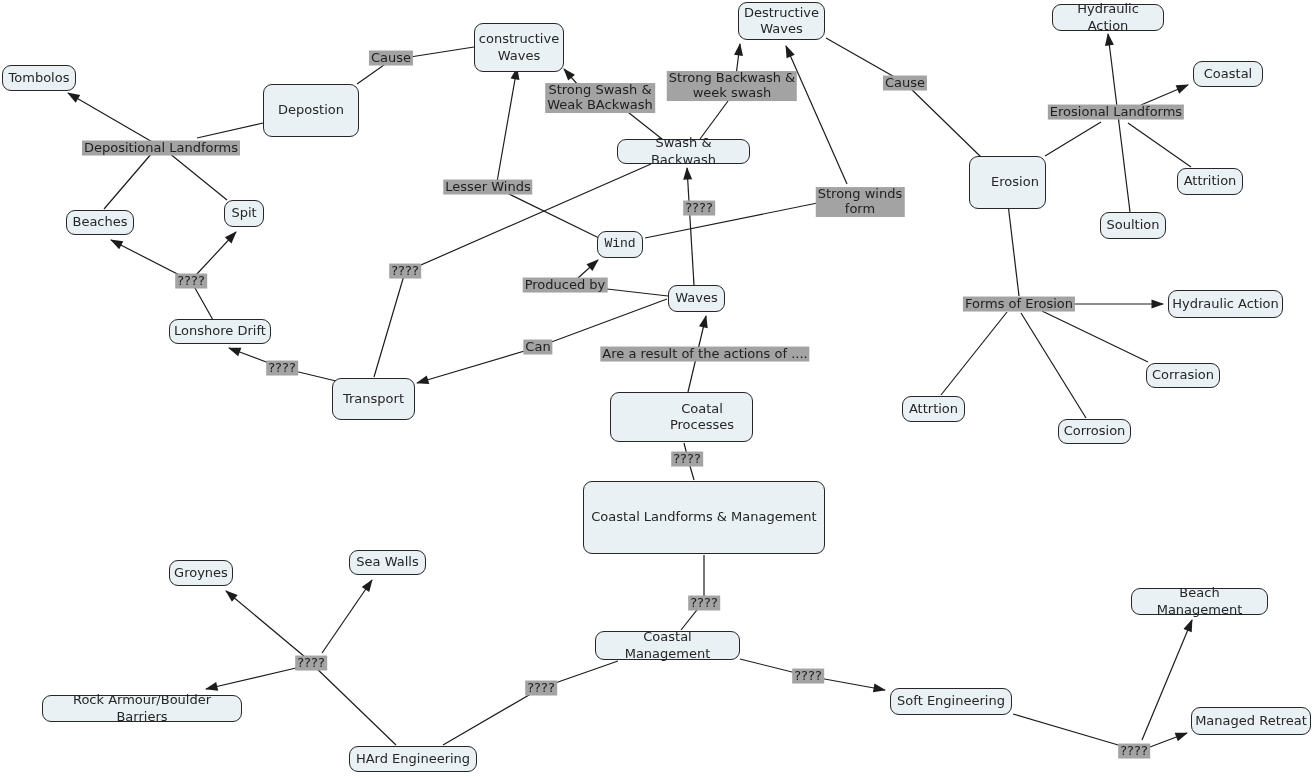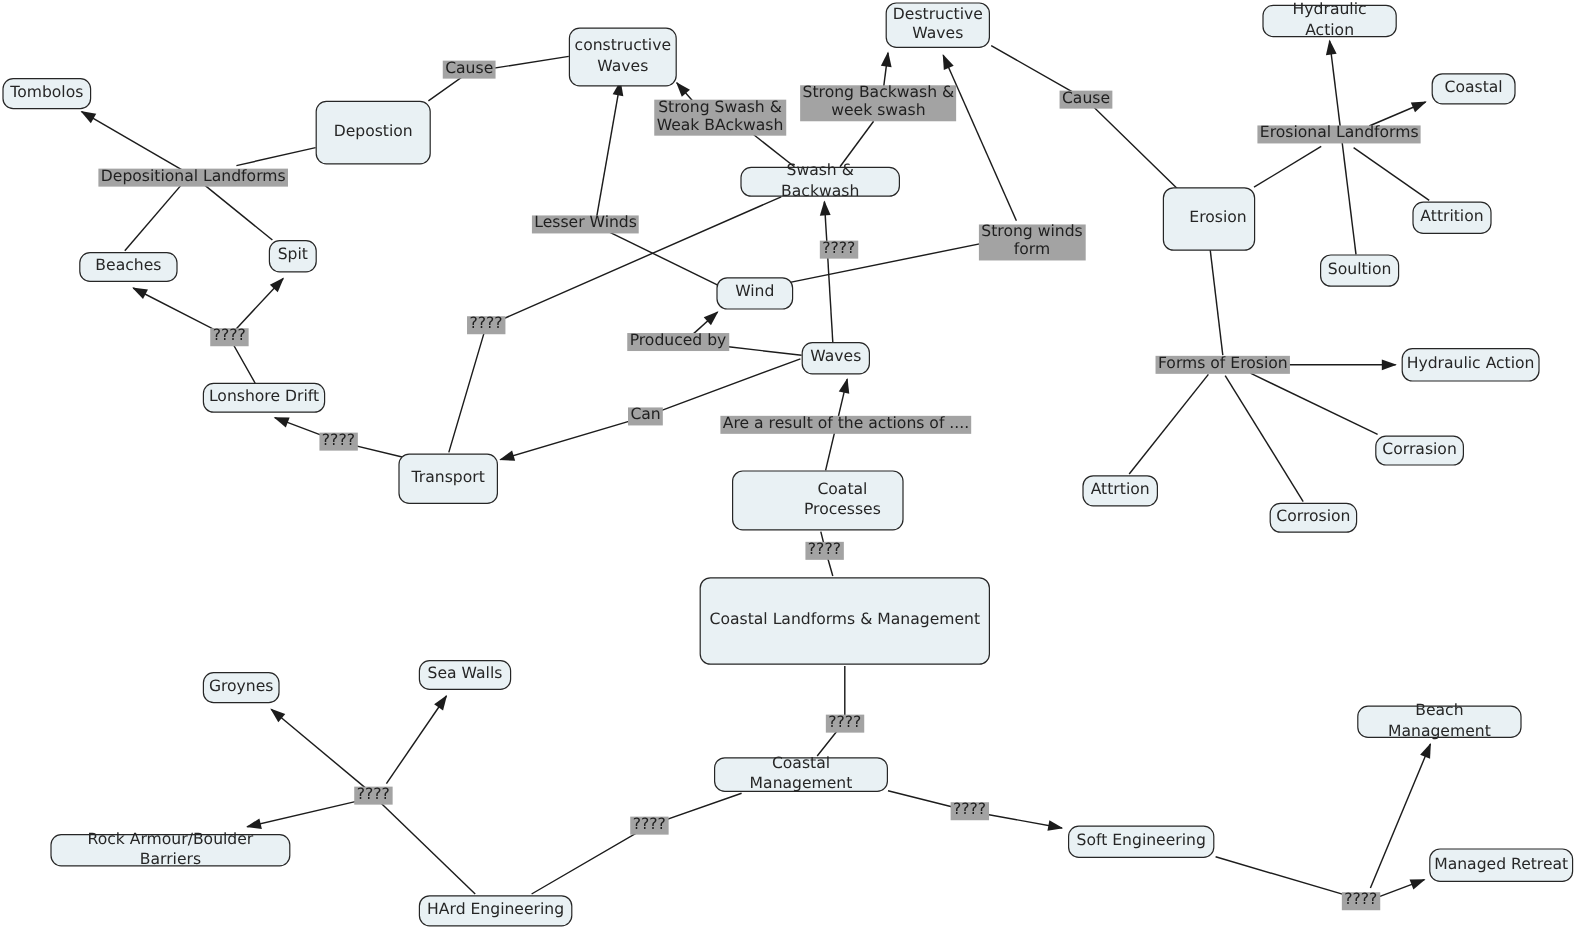--- a/index.html
+++ b/index.html
@@ -82,23 +82,23 @@
     <div class="node" style="left: 474px; top: 23px; width: 90px; height: 49px;">constructive
 Waves</div>
     <div class="node" style="left: 738px; top: 2px; width: 87px; height: 38px;">Destructive
 Waves</div>
     <div class="node" style="left: 1052px; top: 4px; width: 112px; height: 27px;">Hydraulic Action</div>
     <div class="node" style="left: 1193px; top: 61px; width: 70px; height: 26px;">Coastal</div>
     <div class="node" style="left: 1177px; top: 168px; width: 66px; height: 27px;">Attrition</div>
     <div class="node" style="left: 1100px; top: 212px; width: 66px; height: 27px;">Soultion</div>
     <div class="node" style="left: 969px; top: 156px; width: 77px; height: 53px; padding-left: 18px;">Erosion</div>
     <div class="node" style="left: 617px; top: 139px; width: 133px; height: 25px;">Swash &amp; Backwash</div>
-    <div class="node" style="left: 597px; top: 231px; width: 64px; height: 27px;">Wind</div>
+    <div class="node" style="left: 597px; top: 231px; width: 46px; height: 27px; font-family: Liberation Mono, monospace;">Wind</div>
     <div class="node" style="left: 668px; top: 285px; width: 57px; height: 27px;">Waves</div>
-    <div class="node" style="left: 66px; top: 210px; width: 82px; height: 25px;">Beaches</div>
+    <div class="node" style="left: 66px; top: 210px; width: 68px; height: 25px;">Beaches</div>
     <div class="node" style="left: 224px; top: 200px; width: 40px; height: 27px;">Spit</div>
     <div class="node" style="left: 169px; top: 319px; width: 102px; height: 25px;">Lonshore Drift</div>
     <div class="node" style="left: 332px; top: 378px; width: 83px; height: 42px;">Transport</div>
     <div class="node" style="left: 1168px; top: 290px; width: 115px; height: 28px;">Hydraulic Action</div>
     <div class="node" style="left: 902px; top: 396px; width: 63px; height: 26px;">Attrtion</div>
     <div class="node" style="left: 1058px; top: 419px; width: 73px; height: 25px;">Corrosion</div>
     <div class="node" style="left: 1146px; top: 363px; width: 74px; height: 25px;">Corrasion</div>
     <div class="node" style="left: 610px; top: 392px; width: 143px; height: 50px; padding-left: 44px;">Coatal Processes</div>
     <div class="node" style="left: 583px; top: 481px; width: 242px; height: 73px;">Coastal Landforms &amp; Management</div>
     <div class="node" style="left: 169px; top: 560px; width: 64px; height: 26px;">Groynes</div>

